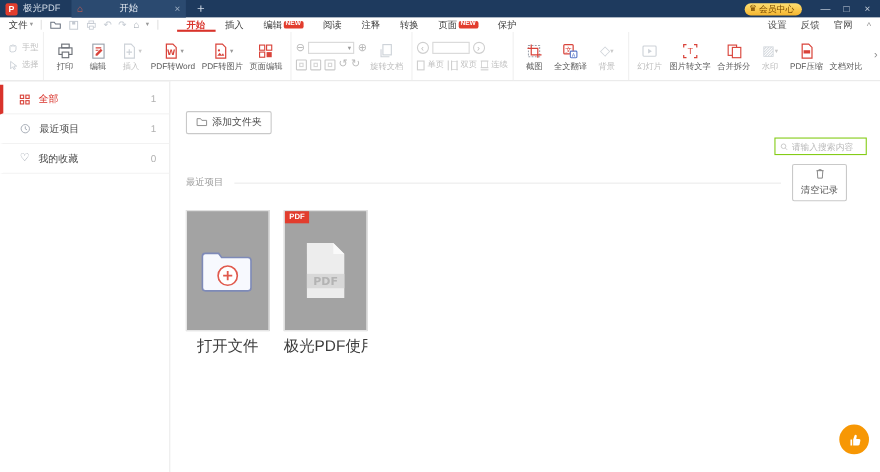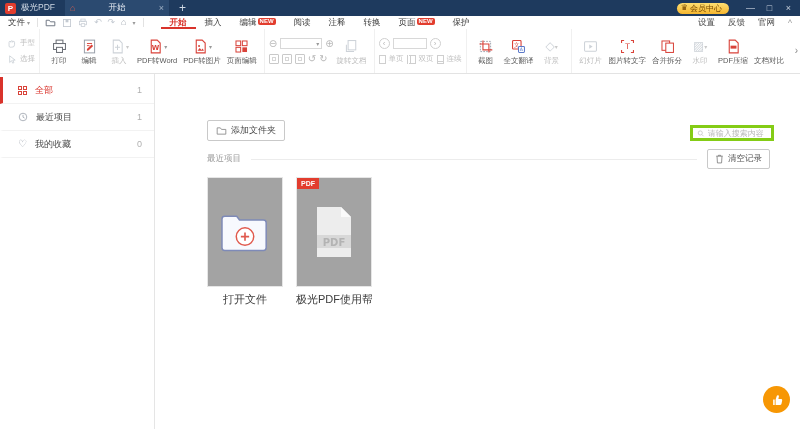--- a/index.html
+++ b/index.html
@@ -59,50 +59,50 @@
   .sqico { width:10px; height:10px; border:1px solid #c9c9c9; border-radius:1px; position:relative; }
   .sqico i { position:absolute; inset:2px; border:1px solid #d6d6d6; display:block; }
   .circo { width:11px; height:11px; border:1px solid #cfcfcf; border-radius:50%; color:#b9b9b9;
            font-size:8px; line-height:9px; text-align:center; }
   .pgico { width:7px; height:9px; border:1px solid #cfcfcf; }
   .pgico2 { width:9px; height:9px; border:1px solid #cfcfcf; border-left:4px double #cfcfcf; }
   .pgico3 { width:7px; height:9px; border:1px solid #cfcfcf; border-bottom:3px double #cfcfcf; }
   .more-chevron { position:absolute; right:2px; top:16px; color:#8a8a8a; font-size:10px; }
 
   
-  .content { display:flex; height:355px;gap:38px; }
+  .content { display:flex; height:355px; }
   .sidebar { width:155px; border-right:1px solid #e5e5e5; padding-top:3px; flex-shrink:0; }
   .side-item { height:27px; display:flex; align-items:center; font-size:9px; color:#4a4a4a;
                padding:0 12px 0 15px; border-bottom:1px solid #f2f2f2; border-left:3px solid transparent; }
   .side-item .cnt { margin-left:auto; color:#b0b0b0; }
   .side-item.active { border-left-color:#d9332b; color:#d9332b; }
   .side-ic { margin-right:8px; display:flex; align-items:center; }
   .grid4 { width:9px; height:9px; display:grid; grid-template-columns:1fr 1fr; grid-template-rows:1fr 1fr; gap:1px; }
   .grid4 b { border:1px solid #d9433a; display:block; }
   .heart { font-size:10px; color:#9aa1ab; line-height:1; }
 
   .main { flex:1; position:relative; background:#fff; }
-  .main-top { display:flex; align-items:flex-end; justify-content:space-between; padding:7px 26px 0 14px; }
+  .main-top { display:flex; align-items:center; justify-content:space-between; padding:7px 12px 0 14px; }
   .btn { display:inline-flex; align-items:center; gap:4px; border:1px solid #c9c9c9; border-radius:2px;
          background:#fff; font-size:9px; color:#4a4a4a; padding:3px 8px; }
-  .search { width:84px; height:16px; border:3px solid #84cc16; display:flex; align-items:center; padding:0 4px; gap:3px;margin-top:44px; }
+  .search { width:84px; height:16px; border:1px solid #84cc16; display:flex; align-items:center; padding:0 4px; gap:3px;margin-top:44px; }
   .search input { border:none; outline:none; width:100%; font-size:8px; color:#555;
                   font-family:"Liberation Sans","DejaVu Sans",sans-serif; }
   .search input::placeholder { color:#b8b8b8; }
   .section-row { display:flex; align-items:center; gap:10px; padding:8px 30px 0 14px; }
   .section-title { font-size:8.5px; color:#9a9a9a; white-space:nowrap; }
   .section-line { flex:1; border-top:1px solid #ececec; }
-  .clear-btn { padding:3px 7px; font-size:8.5px; color:#555; }
+  .clear-btn { padding:3px 7px; font-size:8.5px; color:#555;flex-direction:column; }
   .cards { display:flex; gap:13px; padding:8px 0 0 14px; }
   .card-wrap { width:76px; text-align:center; }
   .card { width:76px; height:110px; border:1px solid #e6e6e6; background:#a3a3a3; position:relative;
           display:flex; align-items:center; justify-content:center; }
   .pdf-badge { position:absolute; top:0; left:0; background:#e23d2e; color:#fff; font-size:7px;
                line-height:11px; padding:0 4px; font-weight:bold; }
-  .card-label { font-size:11px; color:#3c3c3c; margin-top:5px; white-space:nowrap; overflow:hidden; }
+  .card-label { font-size:14px; color:#3c3c3c; margin-top:5px; white-space:nowrap; overflow:hidden; }
   .fab { position:absolute; right:10px; bottom:16px; width:27px; height:27px; border-radius:50%;
          background:#f79704; display:flex; align-items:center; justify-content:center; }
 </style>
 </head>
 <body>
 
 <div class="titlebar">
   <div class="logo">P</div>
   <div class="app-name">极光PDF</div>
   <div class="doc-tab">

